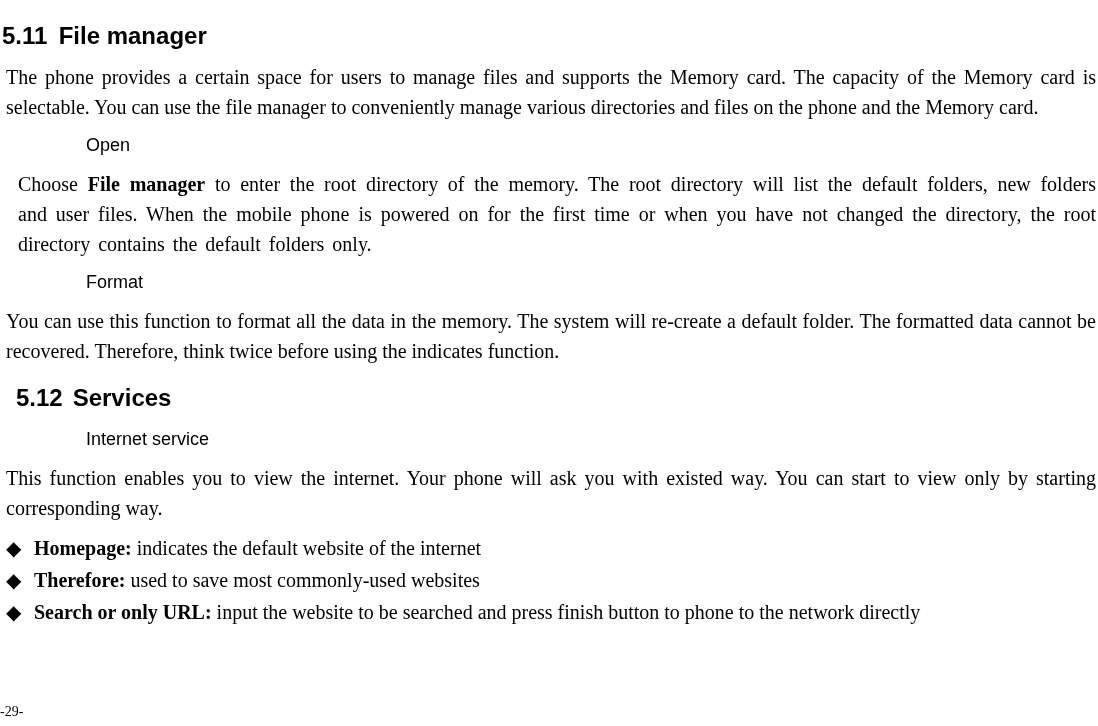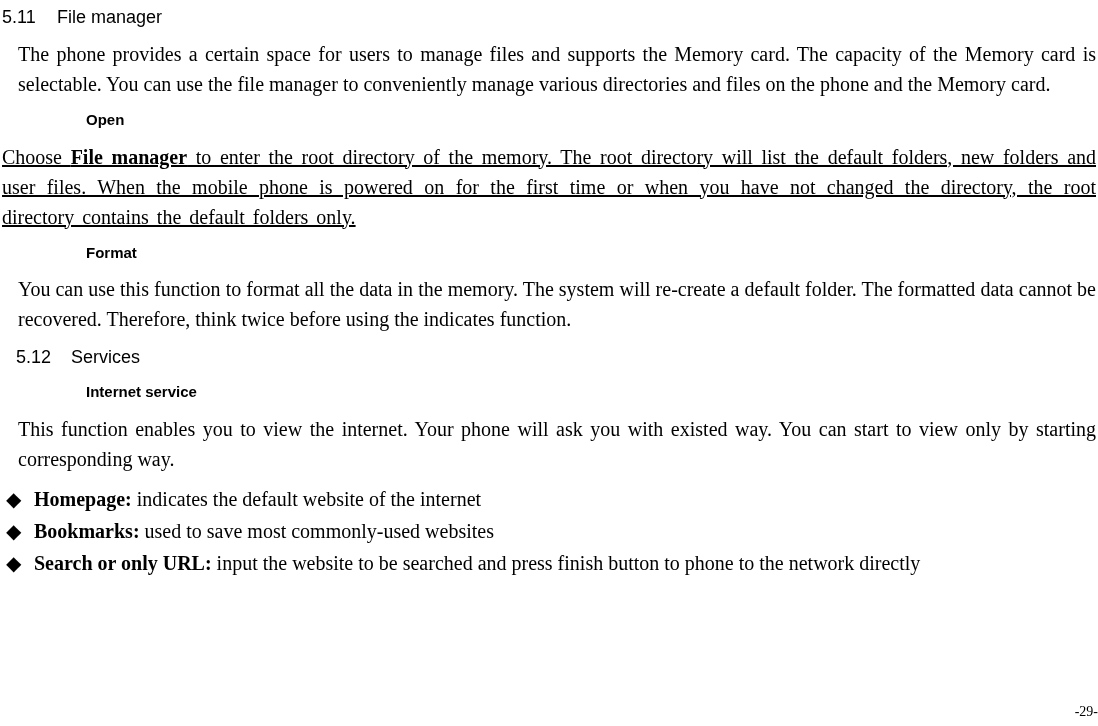--- a/index.html
+++ b/index.html
@@ -8,39 +8,38 @@
       line-height: 1.5;
       margin: 0;
       padding: 4px 2px;
       width: 1094px;
       height: 718px;
       color: #000;
       background: #fff;
     }
     .section-heading {
       font-family: Arial, Helvetica, sans-serif;
-      font-weight: normal;
-      font-size: 18px;
-      margin: 0 0 8px 0;
+      font-weight: bold;
+      font-size: 24px;
+      margin: 14px 0 8px 0;
     }
     .subsection-heading {
       font-family: Arial, Helvetica, sans-serif;
-      font-weight: bold;
-      font-size: 15px;
+      font-weight: normal;
+      font-size: 18px;
       margin: 10px 0 10px 84px;
     }
     .paragraph {
       text-align: justify;
-      margin: 0 0 10px 16px;
+      margin: 0 0 10px 4px;
     }
     .paragraph-loose {
       text-align: justify;
-      margin: 0 0 10px 0;
+      margin: 0 0 10px 16px;
       word-spacing: 3px;
-      text-decoration: underline;
     }
     ul.diamond-list {
       list-style: none;
       padding: 0;
       margin: 0 0 10px 0;
     }
     ul.diamond-list li {
       display: flex;
       align-items: flex-start;
       padding-left: 0;
@@ -55,21 +54,21 @@
       padding-left: 4px;
     }
     ul.diamond-list li .content {
       flex: 1;
     }
     .page-number {
       position: absolute;
       bottom: 4px;
       left: 0;
       right: 0;
-      text-align: right;
+      text-align: left;
       font-size: 14px;
       font-family: 'Times New Roman', Times, serif;
     }
     .section-num {
       display: inline-block;
       width: 50px;
     }
   </style>
 </head>
 <body>
@@ -103,21 +102,21 @@
 <ul class="diamond-list">
   <li>
     <span class="bullet">◆</span>
     <span class="content">
       <b>Homepage:</b><span> indicates the default website of the internet</span>
     </span>
   </li>
   <li>
     <span class="bullet">◆</span>
     <span class="content">
-      <b>Bookmarks:</b><span> used to save most commonly-used websites</span>
+      <b>Therefore:</b><span> used to save most commonly-used websites</span>
     </span>
   </li>
   <li>
     <span class="bullet">◆</span>
     <span class="content">
       <b>Search or only URL:</b><span> input the website to be searched and press finish button to phone to the network directly</span>
     </span>
   </li>
 </ul>
 

